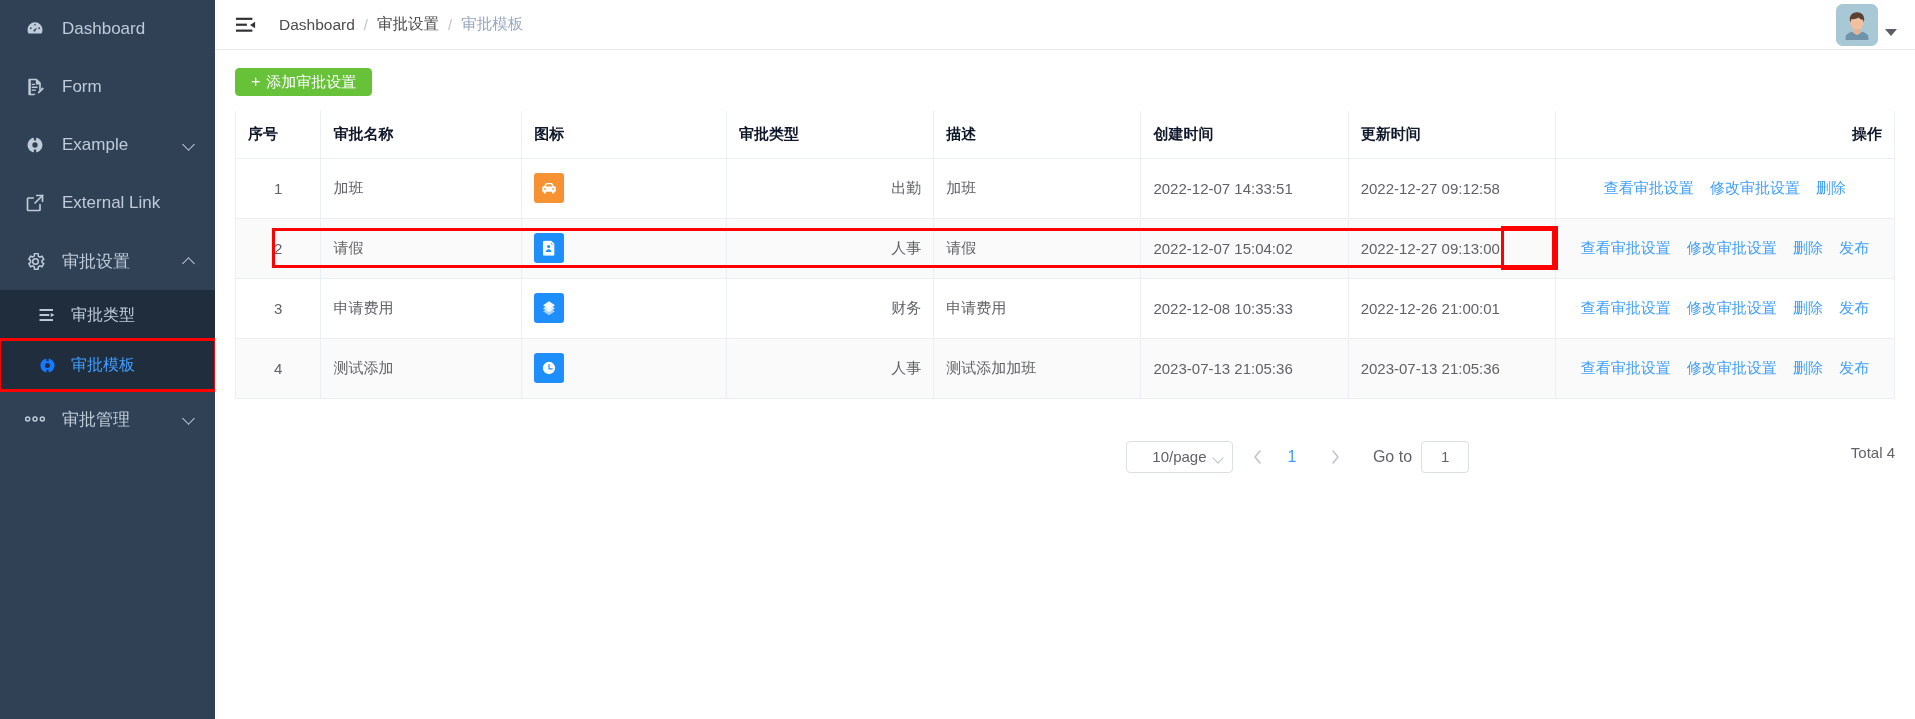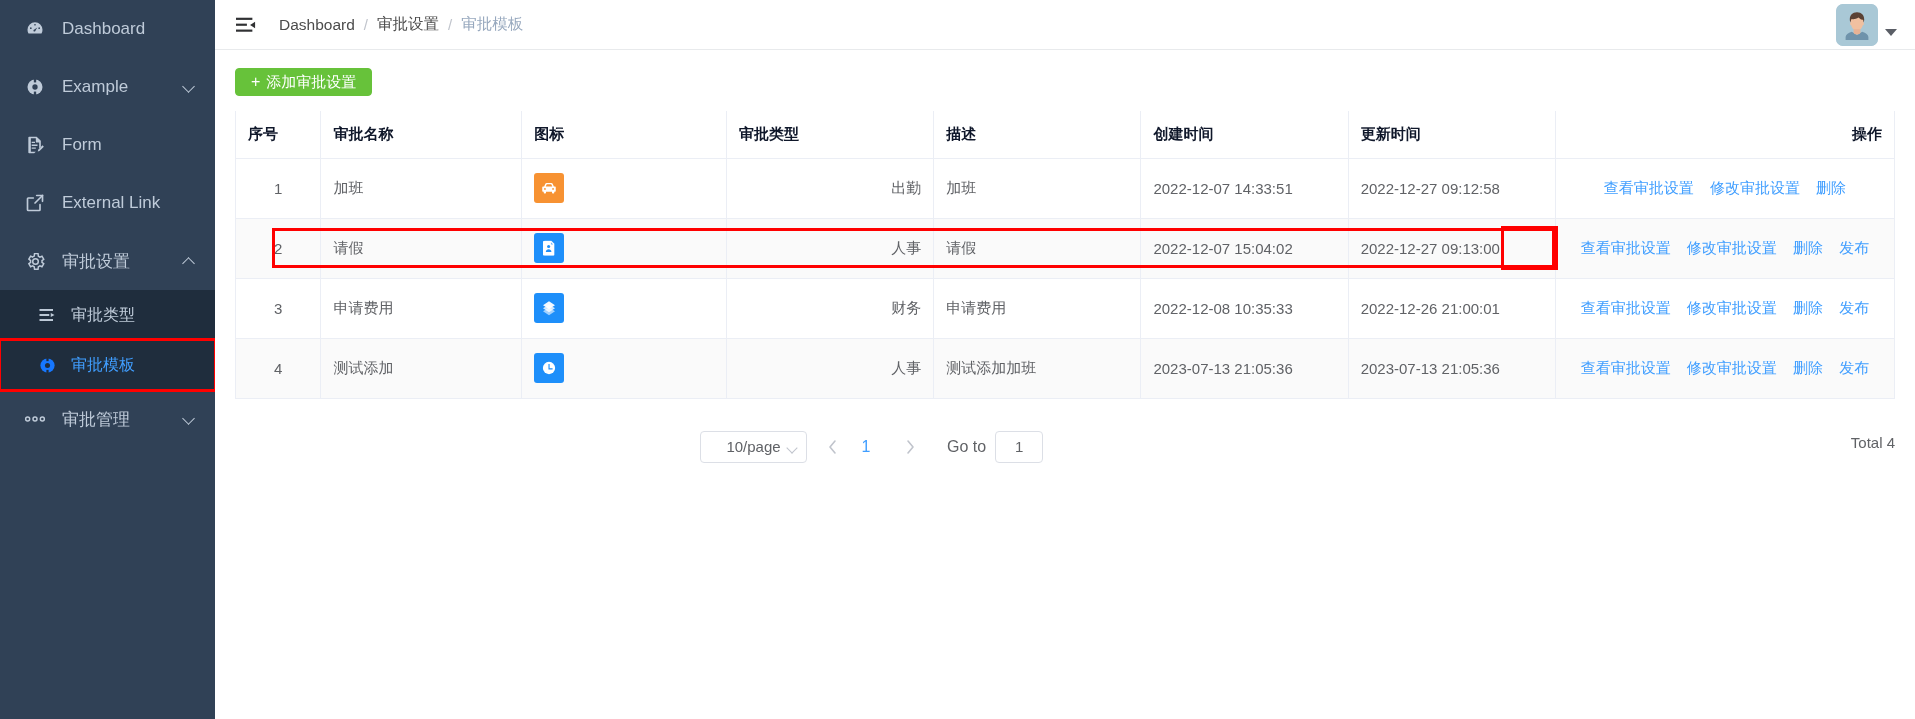--- a/index.html
+++ b/index.html
@@ -162,24 +162,25 @@
     border-radius: 3px;
     display: inline-flex; align-items: center; justify-content: center;
   }
   .op-link {
     color: #409eff; cursor: pointer; font-size: 15px;
     margin: 0 6px; text-decoration: none; display: inline-block;
   }
 
   
   .pagination {
-    margin-top: 28px;
+    margin-top: 38px;
     display: flex; align-items: center;
     position: relative;
     height: 40px;
+    justify-content: center;
   }
   .pager-center {
     display: flex; align-items: center;
     margin-left: 465px;
   }
   .page-size-select {
     width: 107px; height: 32px;
     border: 1px solid #dcdfe6; border-radius: 4px;
     display: flex; align-items: center; justify-content: center;
     color: #606266; font-size: 15px; cursor: pointer;
@@ -238,40 +239,40 @@
       <span class="mi-icon">
         <svg width="20" height="20" viewBox="0 0 24 24" fill="#bfcbd9">
           <path d="M12 4a9 9 0 00-9 9 9 9 0 001.2 4.5h15.6A9 9 0 0021 13a9 9 0 00-9-9zm-5 6a1 1 0 110 2 1 1 0 010-2zm10 0a1 1 0 110 2 1 1 0 010-2zM12 6a1 1 0 110 2 1 1 0 010-2zm2.8 4.3l-2.1 3.2a1.3 1.3 0 11-1.5-1l3.6-2.2z"></path>
         </svg>
       </span>
       <span class="mi-label">Dashboard</span>
     </div>
 
     <div class="menu-item">
       <span class="mi-icon">
+        <svg width="20" height="20" viewBox="0 0 24 24" fill="#bfcbd9">
+          <path d="M5 2h9l5 5v7.5l-2 2V9h-4V4H7v16h6l-2 2H5a1 1 0 01-1-1V3a1 1 0 011-1z"></path>
+          <path d="M8 8h4v1.6H8zM8 11.5h7v1.6H8zM8 15h5v1.6H8z"></path>
+          <path d="M21 12.4l1.6 1.6-5.2 5.2-2.1.5.5-2.1z"></path>
+        </svg>
+      </span>
+      <span class="mi-label">Form</span>
+    </div>
+
+    <div class="menu-item">
+      <span class="mi-icon">
         <svg width="20" height="20" viewBox="0 0 24 24">
           <circle cx="12" cy="12" r="9" fill="#bfcbd9"></circle>
           <circle cx="12" cy="12" r="3.2" fill="#304156"></circle>
           <rect x="10.6" y="1.5" width="2.8" height="5" fill="#304156"></rect>
           <rect x="10.6" y="17.5" width="2.8" height="5" fill="#304156"></rect>
         </svg>
       </span>
       <span class="mi-label">Example</span>
       <span class="arrow"></span>
-    </div>
-
-    <div class="menu-item">
-      <span class="mi-icon">
-        <svg width="20" height="20" viewBox="0 0 24 24" fill="#bfcbd9">
-          <path d="M5 2h9l5 5v7.5l-2 2V9h-4V4H7v16h6l-2 2H5a1 1 0 01-1-1V3a1 1 0 011-1z"></path>
-          <path d="M8 8h4v1.6H8zM8 11.5h7v1.6H8zM8 15h5v1.6H8z"></path>
-          <path d="M21 12.4l1.6 1.6-5.2 5.2-2.1.5.5-2.1z"></path>
-        </svg>
-      </span>
-      <span class="mi-label">Form</span>
     </div>
 
 
     <div class="menu-item">
       <span class="mi-icon">
         <svg width="20" height="20" viewBox="0 0 24 24" fill="none" stroke="#bfcbd9" stroke-width="2">
           <path d="M14 3h7v7" stroke-linecap="round"></path>
           <path d="M21 3l-9 9" stroke-linecap="round"></path>
           <path d="M18 14v6a1 1 0 01-1 1H4a1 1 0 01-1-1V7a1 1 0 011-1h6" stroke-linecap="round"></path>
         </svg>

